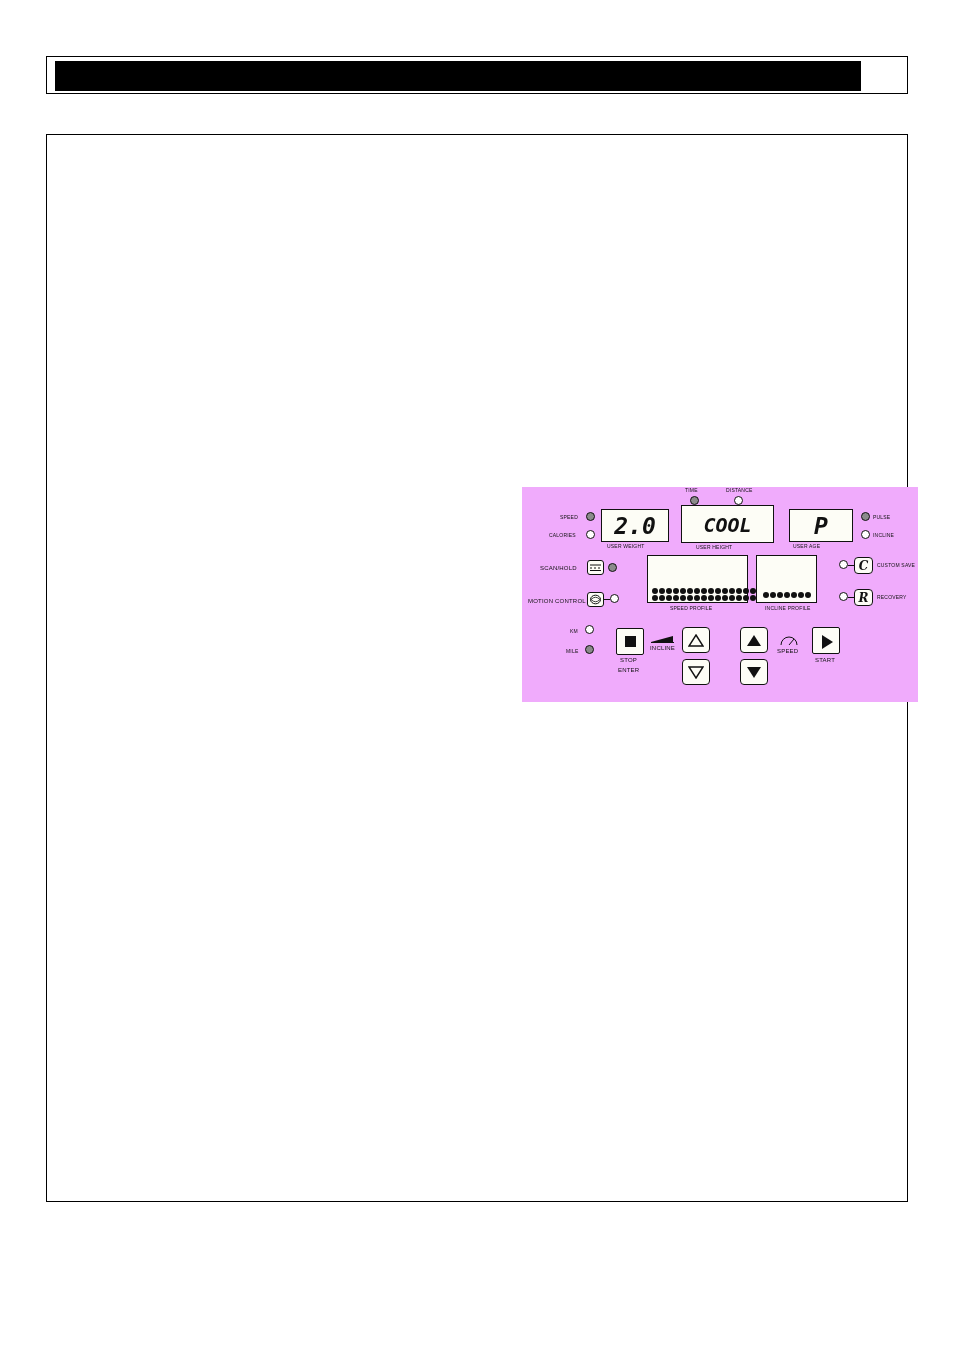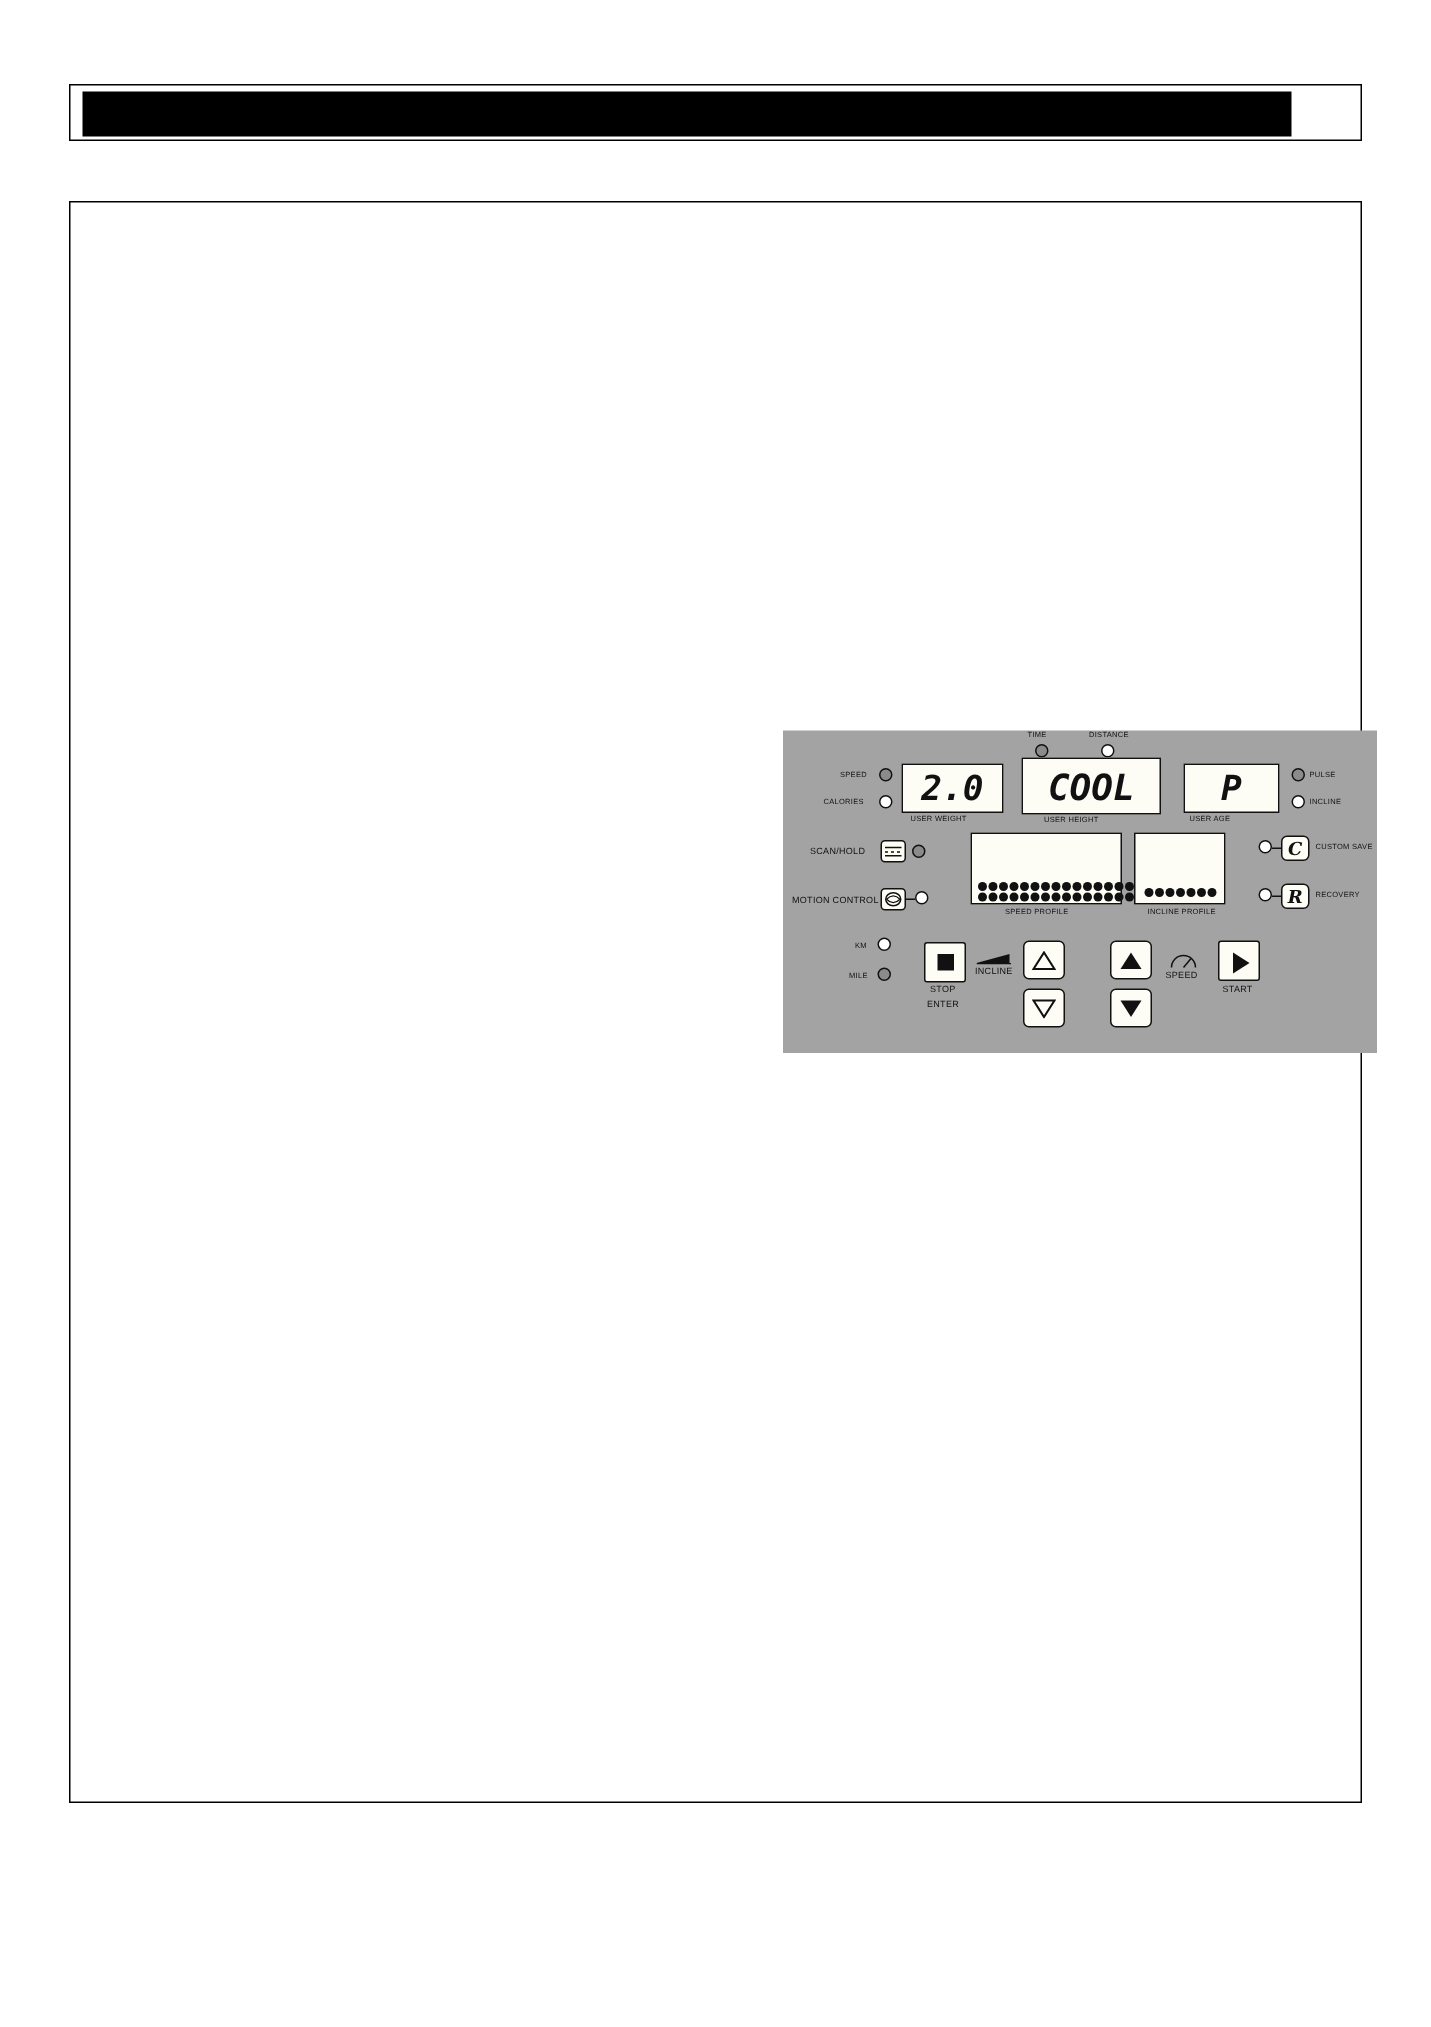--- a/index.html
+++ b/index.html
@@ -56,21 +56,21 @@
     background: #ffffff;
   }
 
   
   .console {
     position: absolute;
     left: 475px;
     top: 352px;
     width: 396px;
     height: 215px;
-    background: #a3a3a3;
+    background: #f0abfc;
   }
 
   .lbl {
     position: absolute;
     font-size: 5px;
     line-height: 6px;
     color: #111111;
     letter-spacing: 0.2px;
     white-space: nowrap;
   }
@@ -225,21 +225,21 @@
 
     <div class="lbl" style="left:27px; top:45px;">CALORIES</div>
     <div class="led" style="left:64px; top:43px;"></div>
 
     <div class="lcd" style="left:79px; top:22px; width:68px; height:33px;">
       <div class="seven-seg" style="font-size:23px; line-height:33px;">2.0</div>
     </div>
     <div class="lbl" style="left:85px; top:56px;">USER WEIGHT</div>
 
     <div class="lcd" style="left:159px; top:18px; width:93px; height:38px;">
-      <div class="seven-seg" style="font-size:24px; line-height:38px;">COOL</div>
+      <div class="seven-seg" style="font-size:20px; line-height:38px;">COOL</div>
     </div>
     <div class="lbl" style="left:174px; top:57px;">USER HEIGHT</div>
 
     <div class="lcd" style="left:267px; top:22px; width:64px; height:33px;">
       <div class="seven-seg" style="font-size:23px; line-height:33px;">P</div>
     </div>
     <div class="lbl" style="left:271px; top:56px;">USER AGE</div>
 
     <div class="led filled" style="left:339px; top:25px;"></div>
     <div class="lbl" style="left:351px; top:27px;">PULSE</div>

